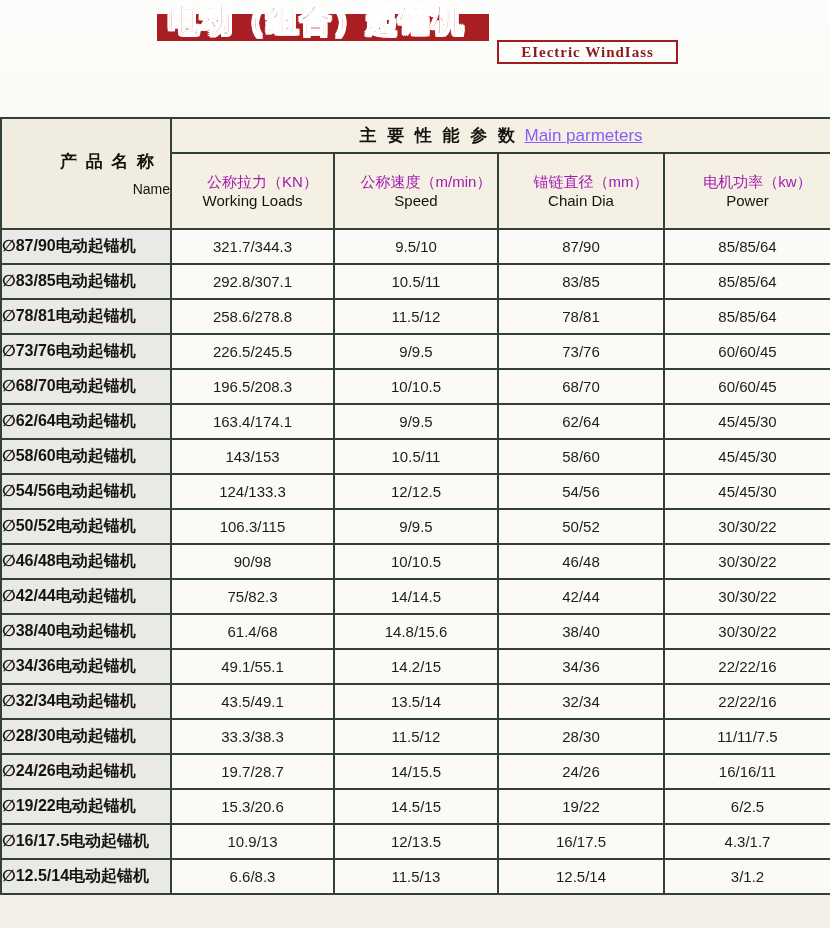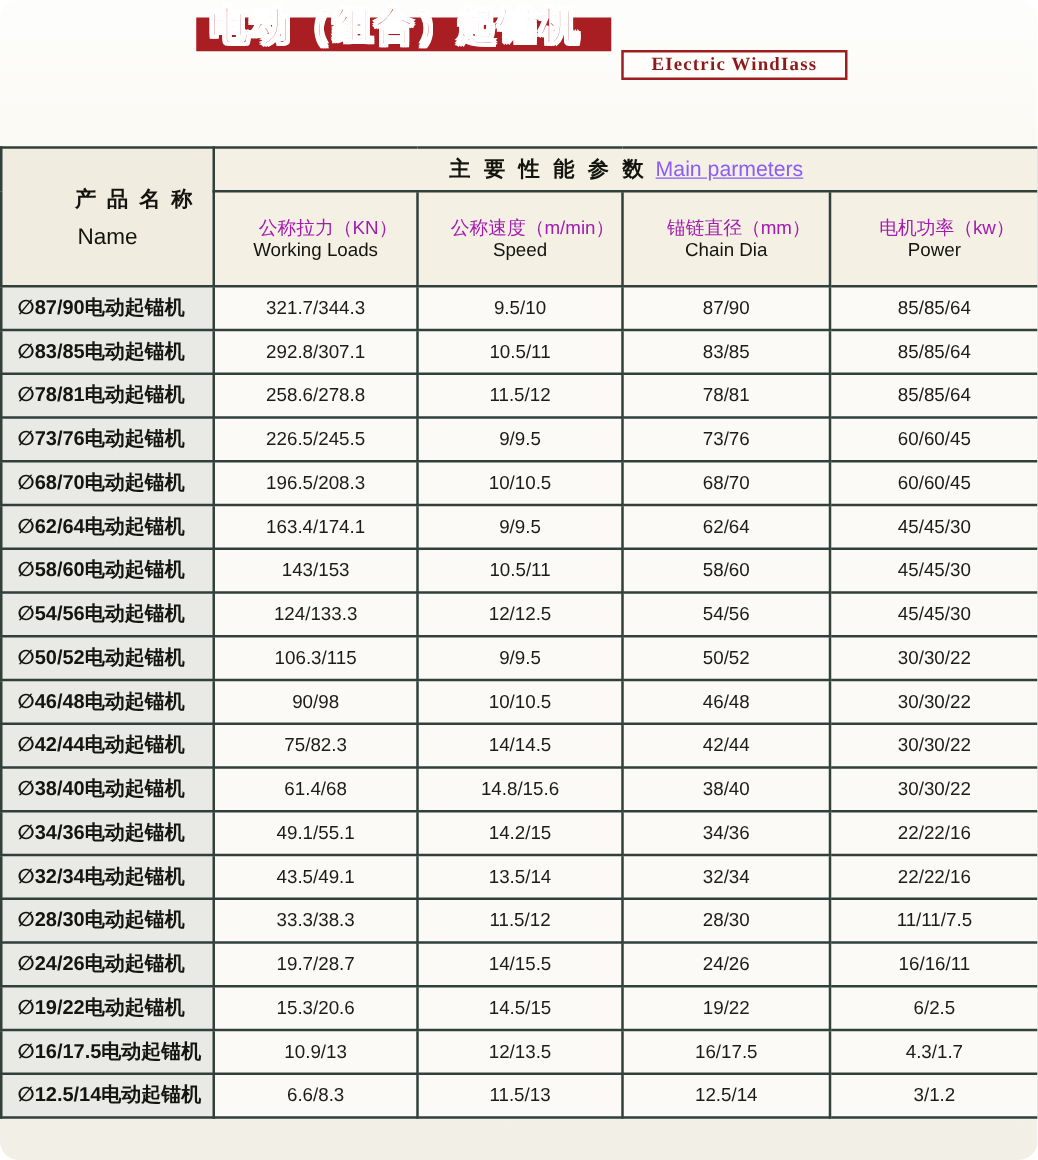--- a/index.html
+++ b/index.html
@@ -4,21 +4,20 @@
 <style>
   * { margin:0; padding:0; box-sizing:border-box; }
   html,body { width:830px; }
   body {
     font-family: "Liberation Sans", "DejaVu Sans", sans-serif;
     background:#ffffff;
   }
   .page {
     position:relative; width:830px; height:928px; overflow:hidden;
     background:linear-gradient(180deg,#fdfdfc 0%,#faf9f3 15%,#f5f3ea 60%,#f2f0e6 100%);
-    border-radius:15px;
   }
   
   .title-banner {
     position:absolute; left:157px; top:14px; width:332px; height:27px;
     background:#a81e23;
   }
   .title-text {
     position:absolute; left:168px; top:2px;
     font-size:31px; font-weight:bold; letter-spacing:2px; line-height:38px;
     color:#b2252a;
@@ -42,33 +41,33 @@
     border-collapse:collapse; table-layout:fixed;
   }
   table.spec-table th, table.spec-table td {
     border:2px solid #31403b;
     vertical-align:middle;
   }
   th.name-header {
     background:#f0ece0; text-align:center;
   }
   th.name-header .cn { font-size:17px; font-weight:bold; color:#14140f; letter-spacing:2px;padding-left:44px; }
-  th.name-header .en { font-size:18px; font-weight:normal; color:#14140f; margin-top:8px; }
+  th.name-header .en { font-size:14px; font-weight:normal; color:#14140f; margin-top:8px;text-align:right; }
   th.main-header {
     height:35px; background:#f4f0e3; text-align:center;
   }
   th.main-header .cn { font-size:17px; font-weight:bold; color:#14140f; letter-spacing:3px; }
   th.main-header .en { font-size:17px; font-weight:normal; color:#8b5cf6; margin-left:2px; letter-spacing:0;text-decoration:underline; }
   th.sub-header {
     height:76px; background:#f4f0e3; text-align:center; font-weight:normal;
   }
   th.sub-header .cn { font-size:15px; font-weight:normal; color:#a21caf;margin-left:20px; }
   th.sub-header .en { font-size:15px; font-weight:normal; color:#14140f; }
   td.name-cell {
-    height:35px; background:#e9e9e5; padding-left:12px;
+    height:35px; background:#e9e9e5; padding-left:0;
     font-size:16px; font-weight:bold; color:#141412; text-align:left;
     white-space:nowrap;
   }
   td.val-cell {
     height:35px; background:#fbfaf6; text-align:center;
     font-size:15px; color:#1c1c1a; white-space:nowrap;
   }
 </style>
 </head>
 <body>

